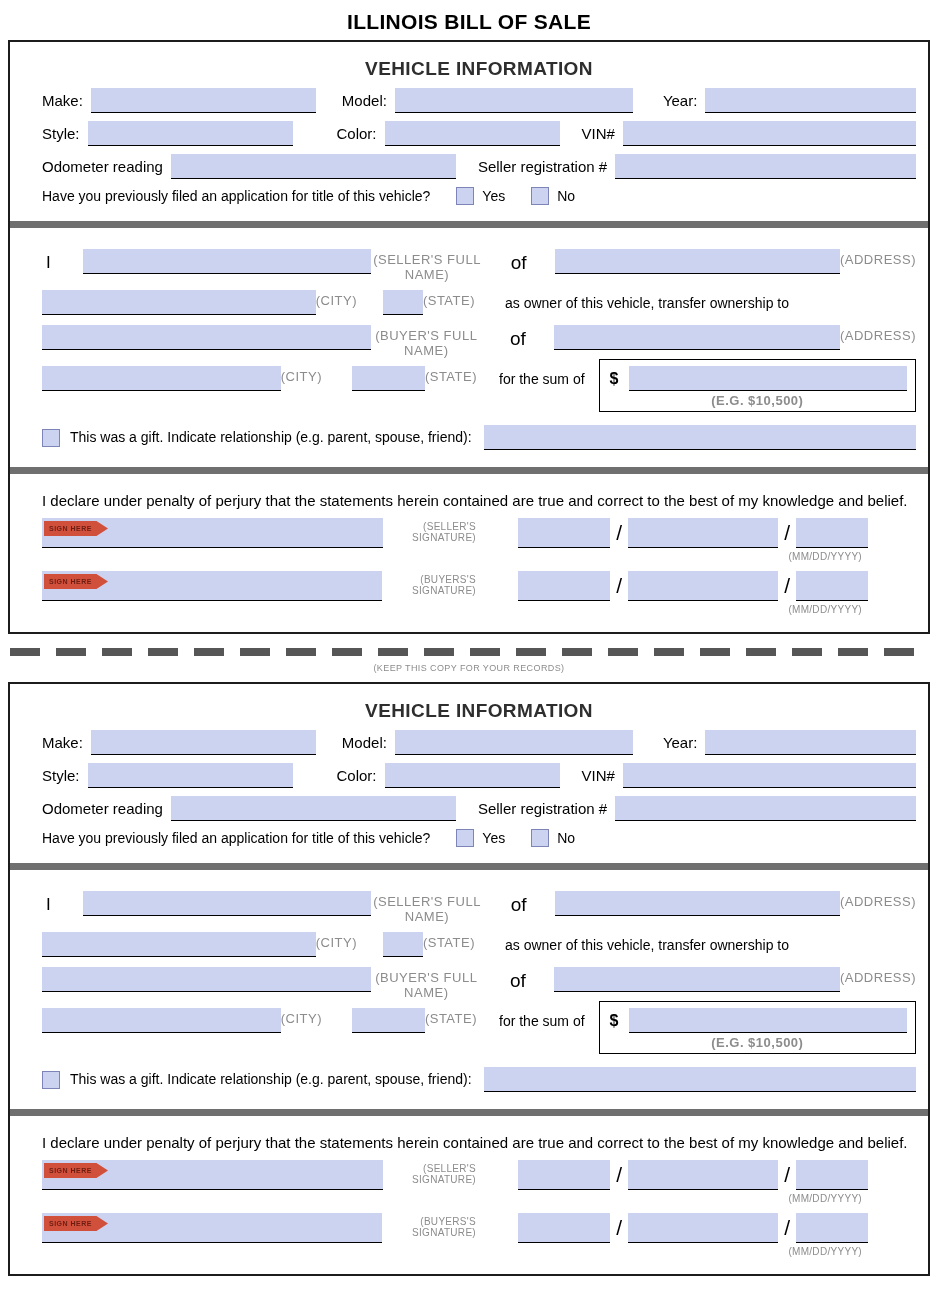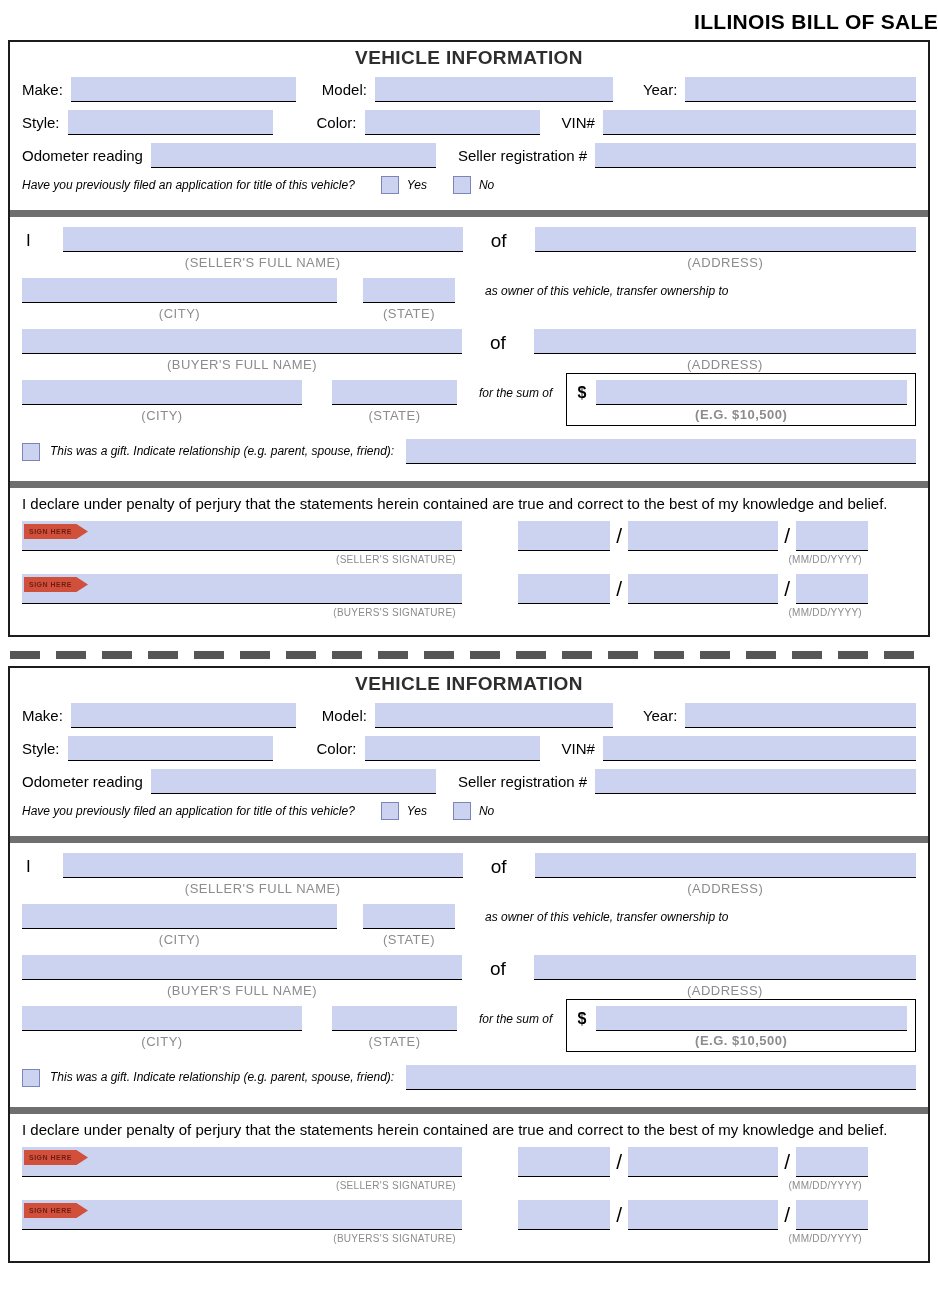--- a/index.html
+++ b/index.html
@@ -1,43 +1,43 @@
 <!DOCTYPE html>
 <html><head>
 <meta charset="utf-8">
 <title>Illinois Bill of Sale</title>
 <style>
   * { box-sizing: border-box; }
   html, body { margin:0; padding:0; background:#ffffff; }
   body { width:938px; font-family:"Liberation Sans","DejaVu Sans",sans-serif; color:#000; }
 
-  .doc-title { text-align:right; font-size:21px; font-weight:bold; margin:10px 0 6px; letter-spacing:.3px; }
+  .doc-title { text-align:center; font-size:21px; font-weight:bold; margin:10px 0 6px; letter-spacing:.3px; }
 
   .copy { margin:0 8px; border:2px solid #1c1c1c; background:#fff; }
-  .sec { padding:2px 12px 8px; }
+  .sec { padding:13px 12px 8px;margin-left:20px; }
   .sec-title { text-align:center; font-size:19px; font-weight:bold; color:#2e2e2e; margin:3px 0 4px; letter-spacing:.4px; }
   .divider { height:7px; background:#6f6f6f; }
 
   .vrow { display:flex; align-items:center; margin:8px 0; }
   .lbl { font-size:15px; white-space:nowrap; margin-right:8px; }
-  .txt { font-size:12px; white-space:nowrap;font-style:italic; }
+  .txt { font-size:14px; white-space:nowrap; }
 
   .field { background:#ccd3f0; border:none; border-bottom:1.6px solid #000; height:25px;
            padding:0 4px; font:15px "Liberation Sans",sans-serif; border-radius:0; }
   .grow { flex:1; min-width:0; }
 
   .w-make{width:225px;} .w-model{width:238px;} .w-style{width:205px;} .w-color{width:175px;} .w-odo{width:285px;} .ml22{margin-left:22px;} .ml26{margin-left:26px;} .ml30{margin-left:30px;} .ml44{margin-left:44px;}
 
   .checkbox { width:18px; height:18px; background:#ccd3f0; border:1px solid #7d85b8; display:inline-block; flex:none; cursor:pointer; }
   .chk-group { display:flex; align-items:center; margin-left:26px; }
   .chk-group .txt { margin-left:8px; }
 
   .trow { display:flex; align-items:flex-start; margin:8px 0; }
   .trow .lbl, .trow .txt { line-height:27px; }
-  .fgroup { display:flex; flex-direction:column; }
+  .fgroup { display:flex; flex-direction:row; }
   .fgroup .field { width:100%; }
   .caption { font-size:13px; color:#8c8c8c; text-align:center; margin-top:3px; letter-spacing:.5px; }
   .caption.small { font-size:10px; letter-spacing:.3px; }
   .caption.right { text-align:right; padding-right:6px; }
 
   .w-sname{width:400px;} .w-city1{width:315px;} .w-state1{width:92px;}
   .w-bname{width:440px;} .w-city2{width:280px;} .w-state2{width:125px;}
   .i-lbl { font-size:17px; margin-right:32px; margin-left:4px; }
   .of { font-size:19px; margin:0 28px; }
   .owner-text { margin-left:30px; }
@@ -227,20 +227,21 @@
             <span class="slash">/</span>
             <input class="field tall w-d3" style="">
           </div>
           <span class="caption small right">(MM/DD/YYYY)</span>
         </div>
       </div>
     </div>
   </section>
 
   <div class="tear"></div>
+  <div class="keep-note">(KEEP THIS COPY FOR YOUR RECORDS)</div>
 
   <section class="copy" id="copy-two">
 
     <div class="sec">
       <h2 class="sec-title">VEHICLE INFORMATION</h2>
 
       <div class="vrow">
         <span class="lbl">Make:</span>
         <input class="field w-make" style="">
         <span class="lbl ml26">Model:</span>

